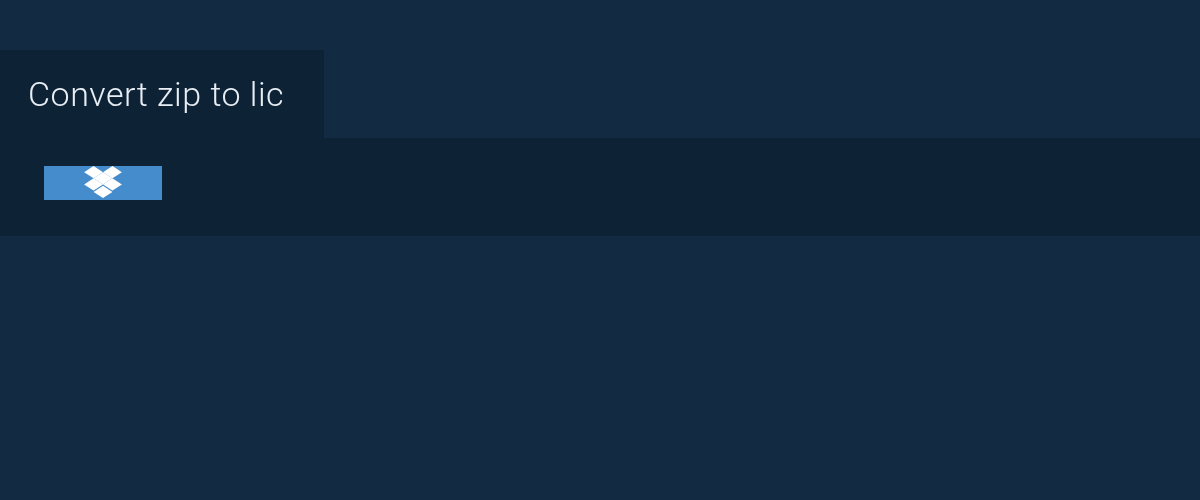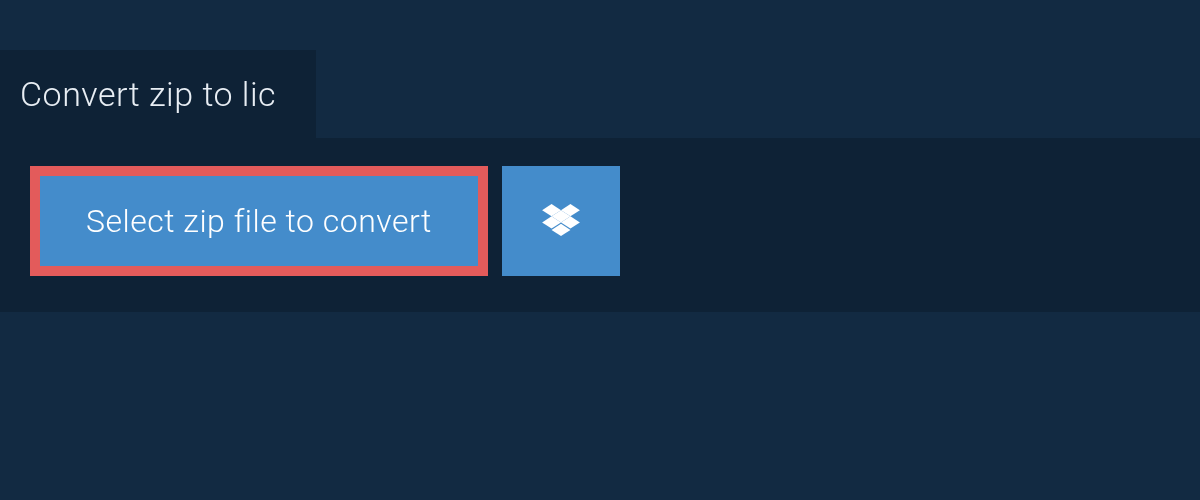--- a/index.html
+++ b/index.html
@@ -6,21 +6,21 @@
     body {
       width: 1200px;
       height: 500px;
       background: #122a42;
       font-family: -apple-system, BlinkMacSystemFont, "Segoe UI", Roboto, sans-serif;
       overflow: hidden;
     }
     .tab-header {
       display: inline-block;
       background: #0e2236;
-      padding: 24px 40px 24px 20px;
+      padding: 24px 40px 24px 28px;
       margin-top: 50px;
       margin-left: 0;
     }
     .tab-title {
       color: #e8eef4;
       font-size: 34px;
       font-weight: 300;
       letter-spacing: 0.5px;
     }
     .content-panel {
@@ -64,23 +64,20 @@
 <body>
 
 
 
 <div class="tab-header">
   <div class="tab-title">Convert zip to lic</div>
 </div>
 
 <div class="content-panel">
   <div class="button-row">
-    <div class="select-file-button">
-      <span>Select zip file to convert</span>
-    </div>
     <div class="dropbox-button">
       <svg class="dropbox-icon" viewBox="0 0 40 36">
         <path d="M 10 0 L 20 6.5 L 10 13 L 0 6.5 Z"></path>
         <path d="M 30 0 L 40 6.5 L 30 13 L 20 6.5 Z"></path>
         <path d="M 0 6.5 L 10 13 L 20 6.5 L 10 0 Z" opacity="0"></path>
         <path d="M 10 13 L 20 6.5 L 30 13 L 20 19.5 Z"></path>
         <path d="M 0 6.5 L 10 13 L 0 19.5 L 10 26 L 20 19.5 L 10 13 Z" opacity="0"></path>
         <path d="M 10 13 L 0 19.5 L 10 26 L 20 19.5 Z"></path>
         <path d="M 30 13 L 40 19.5 L 30 26 L 20 19.5 Z"></path>
         <path d="M 10 27.5 L 20 21 L 30 27.5 L 20 34 Z"></path>

